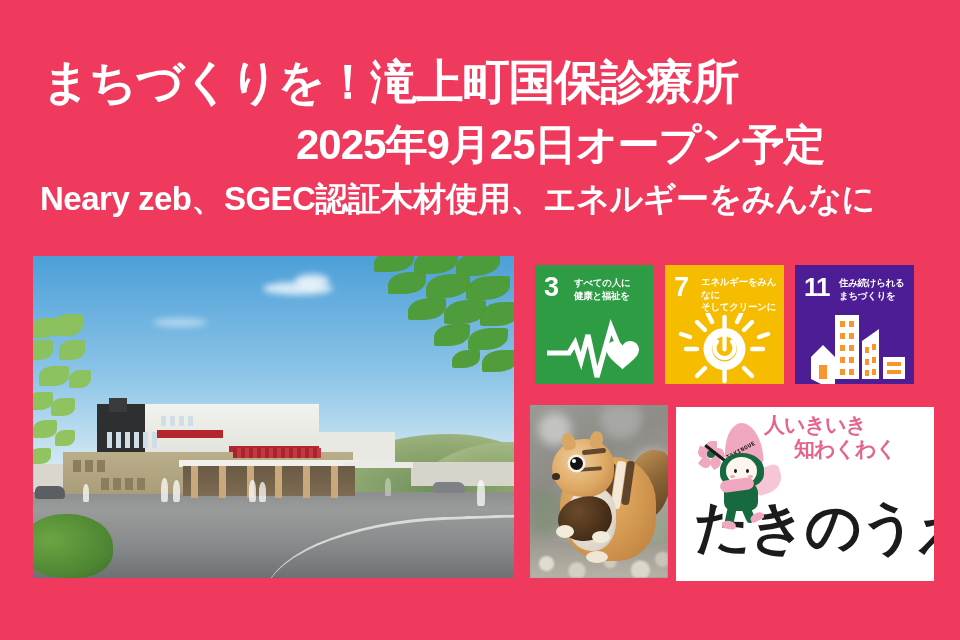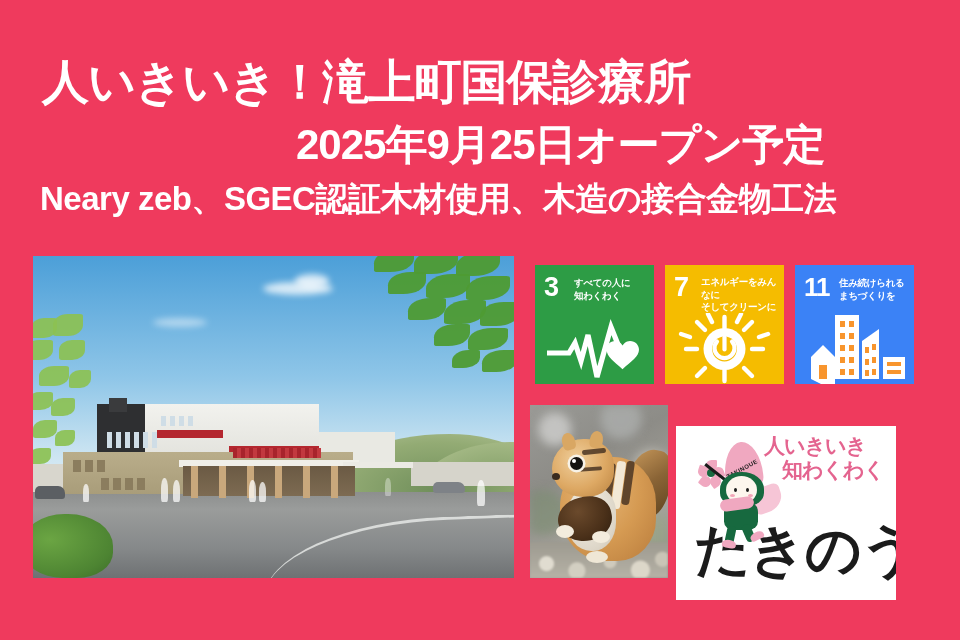--- a/index.html
+++ b/index.html
@@ -268,36 +268,36 @@
   .sdg-num.two { font-size:26px; letter-spacing:-1px; }
   .sdg-txt {
     position:absolute; top:12px;
     font-size:9.5px; font-weight:bold; line-height:1.32;
     white-space:pre-line; letter-spacing:-0.3px;
   }
   .sdg3 { background:#2d9c45; }
   .sdg3 .sdg-txt { left:39px; }
   .sdg7 { background:#f5bc00; }
   .sdg7 .sdg-txt { left:36px;font-family:Liberation Mono, monospace; }
-  .sdg11 { background:#3b82f6; }
+  .sdg11 { background:#4c1d95; }
   .sdg11 .sdg-txt { left:44px; }
   .sdg-art { position:absolute; left:0; top:48px; width:119px; height:71px; }
 
   
   .logo {
-    position:absolute; left:676px; top:426px;
-    width:220px; height:174px;
-    background:#ffffff; overflow:hidden;
+    position:absolute; left:676px; top:407px;
+    width:258px; height:174px;
+    background:#ffffff; overflow:hidden;font-family:Liberation Mono, monospace;
   }
   .logo-top {
     position:absolute; left:88px; top:8px;
     color:#e4648f; font-weight:bold; font-size:21px;
     line-height:1.14; letter-spacing:-1px; white-space:nowrap;
   }
-  .logo-top .l2 { margin-left:18px; display:block; }
+  .logo-top .l2 { margin-left:30px; display:block; }
   .logo-mid {
     position:absolute; left:106px; top:52px;
     color:#1b1b1b; font-weight:bold; font-size:37px;
     letter-spacing:0px; white-space:nowrap; line-height:1;
   }
   .logo-big {
     position:absolute; left:18px; top:96px;
     color:#1b1b1b; font-weight:bold; font-size:56px;
     letter-spacing:-2px; white-space:nowrap; line-height:1;
   }
@@ -354,23 +354,23 @@
     position:absolute; left:9px; top:9px; width:8px; height:8px;
     background:#17693f; border-radius:50%;
   }
 </style>
 </head>
 <body>
 
 <div id="poster">
 
   <div class="headline">
-    <div class="hl1">人いきいき！滝上町国保診療所</div>
+    <div class="hl1">まちづくりを！滝上町国保診療所</div>
     <div class="hl2">2025年9月25日オープン予定</div>
-    <div class="hl3">Neary  zeb、SGEC認証木材使用、木造の接合金物工法</div>
+    <div class="hl3">Neary  zeb、SGEC認証木材使用、エネルギーをみんなに</div>
   </div>
 
   <div class="render">
     <div class="sky"></div>
     <div class="cloud c1"></div>
     <div class="cloud c2"></div>
     <div class="cloud c3"></div>
     <div class="hill"></div>
     <div class="hill2"></div>
     <div class="ground"></div>
@@ -488,21 +488,21 @@
     <div class="cm-paw" style="left:26px;top:120px;width:18px;height:13px"></div>
     <div class="cm-paw" style="left:62px;top:126px;width:18px;height:12px"></div>
     <div class="cm-paw" style="left:56px;top:146px;width:22px;height:12px;background:#efe7d6"></div>
   </div>
 
   <div class="sdg-row">
 
     <div class="sdg sdg3">
       <span class="sdg-num">3</span>
       <span class="sdg-txt">すべての人に
-知わくわく</span>
+健康と福祉を</span>
       <svg class="sdg-art" viewBox="0 0 119 71">
         <polyline points="12,40 34,40 40,30 46,48 53,22 62,64 76,14 84,34" fill="none" stroke="#ffffff" stroke-width="5.2" stroke-linejoin="miter" stroke-linecap="butt"></polyline>
         <path d="M95 28c-4.2 0-6.6 3.2-7.4 4.6C86.8 31.2 84.4 28 80.2 28c-5.2 0-8.6 4-8.6 8.8 0 6.4 7 11.6 15.9 19.4C96.4 48.4 104 43.2 104 36.8 104 32 100.3 28 95 28z" fill="#ffffff"></path>
       </svg>
     </div>
 
     <div class="sdg sdg7">
       <span class="sdg-num">7</span>
       <span class="sdg-txt">エネルギーをみんなに
 そしてクリーンに</span>

